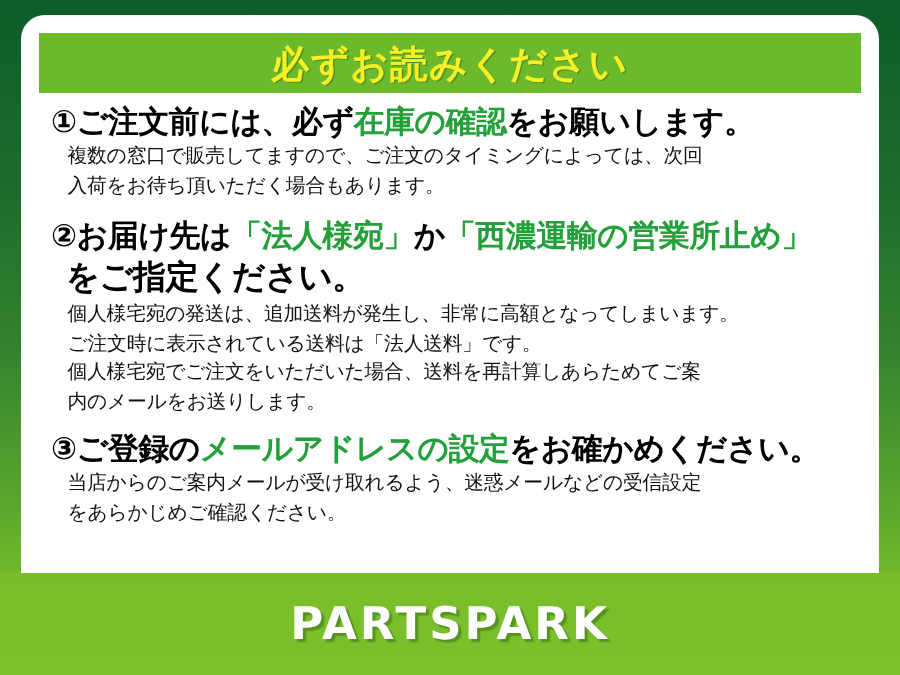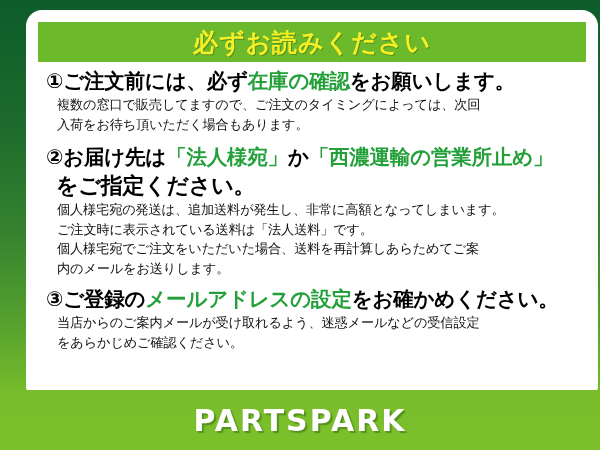--- a/index.html
+++ b/index.html
@@ -23,21 +23,21 @@
                 #1d6b2c 28%,
                 #35832f 52%,
                 #5aa52e 74%,
                 #78bd2c 88%,
                 #7cc02b 100%);
   }
 
   
   #panel {
     position: absolute;
-    left: 26px;
+    left: 14px;
     top: 10px;
     width: 572px;
     height: 387px;
     background: #ffffff;
     border-radius: 16px 16px 10px 10px;
     box-sizing: border-box;
     overflow: hidden;
   }
 
   
@@ -106,21 +106,21 @@
 
   .sp1 { height: 9px; }
   .sp2 { height: 7px; }
 
   
   #footer-bar {
     position: absolute;
     left: 0;
     bottom: 0;
     width: 600px;
-    height: 60px;
+    height: 68px;
     display: flex;
     align-items: center;
     justify-content: center;
     background: linear-gradient(to bottom, #79bd2c 0%, #7cc02b 100%);
   }
   #footer-logo {
     color: #ffffff;
     font-size: 30px;
     font-weight: bold;
     letter-spacing: 2px;

